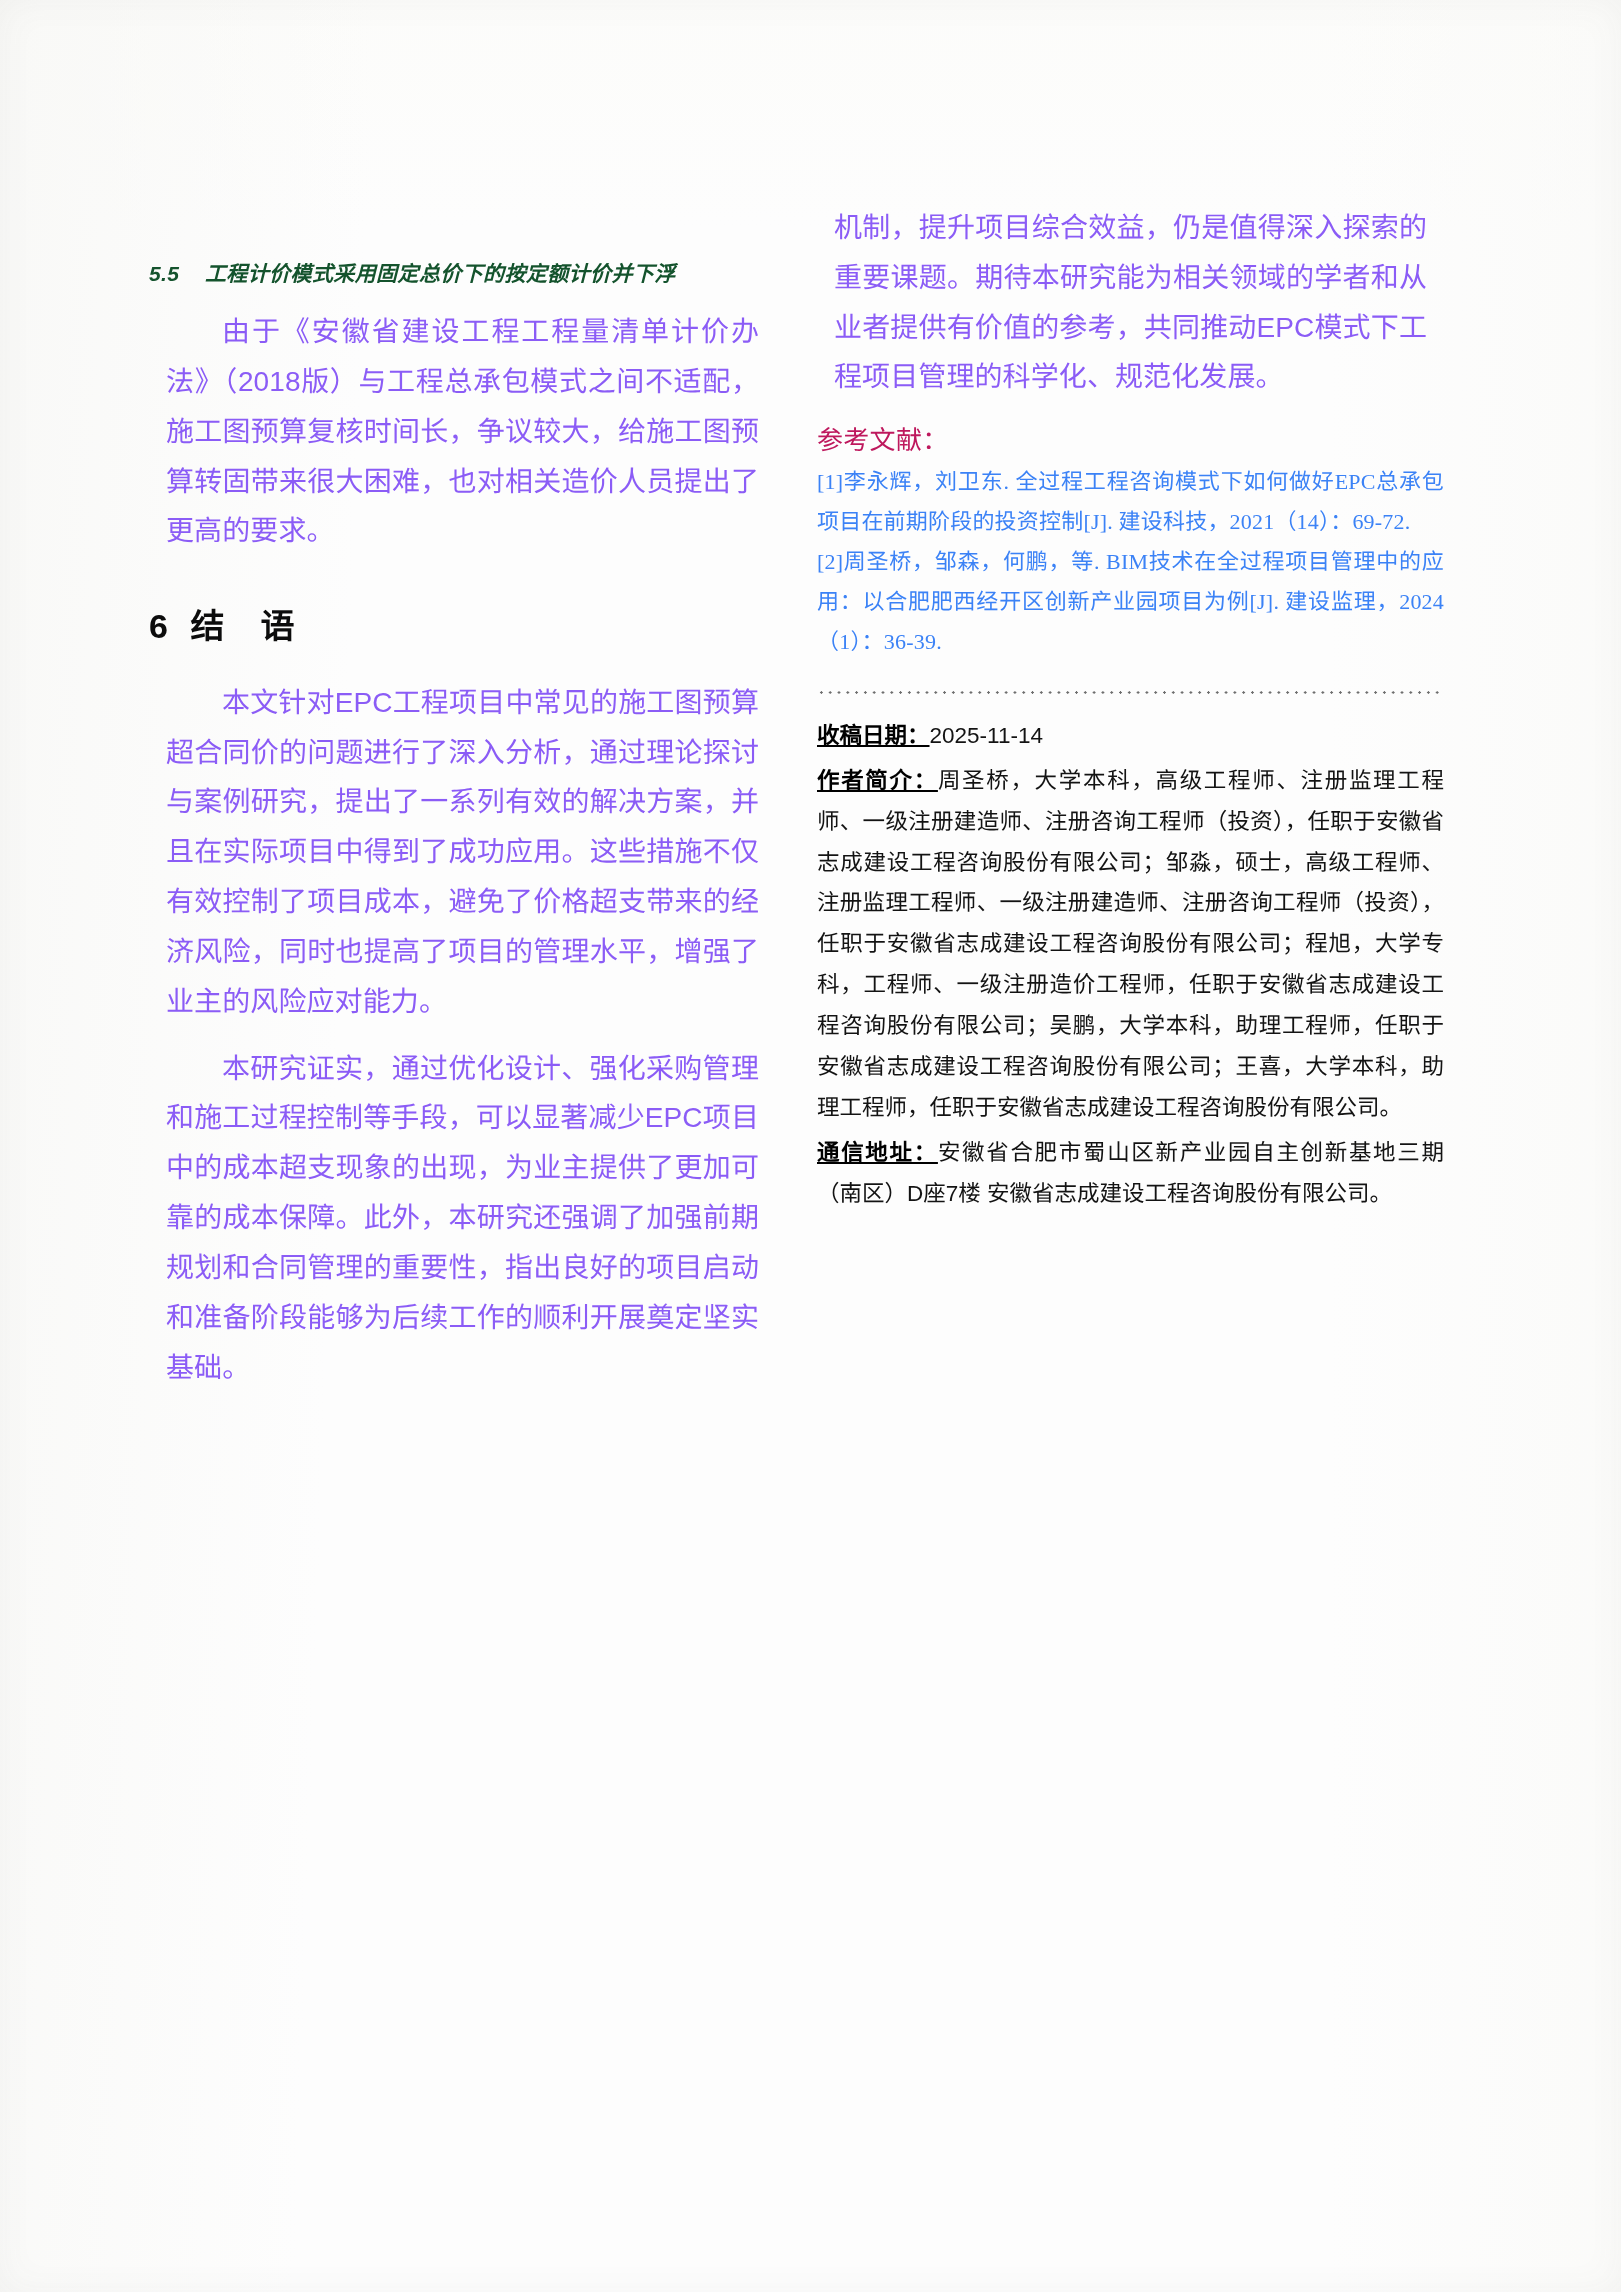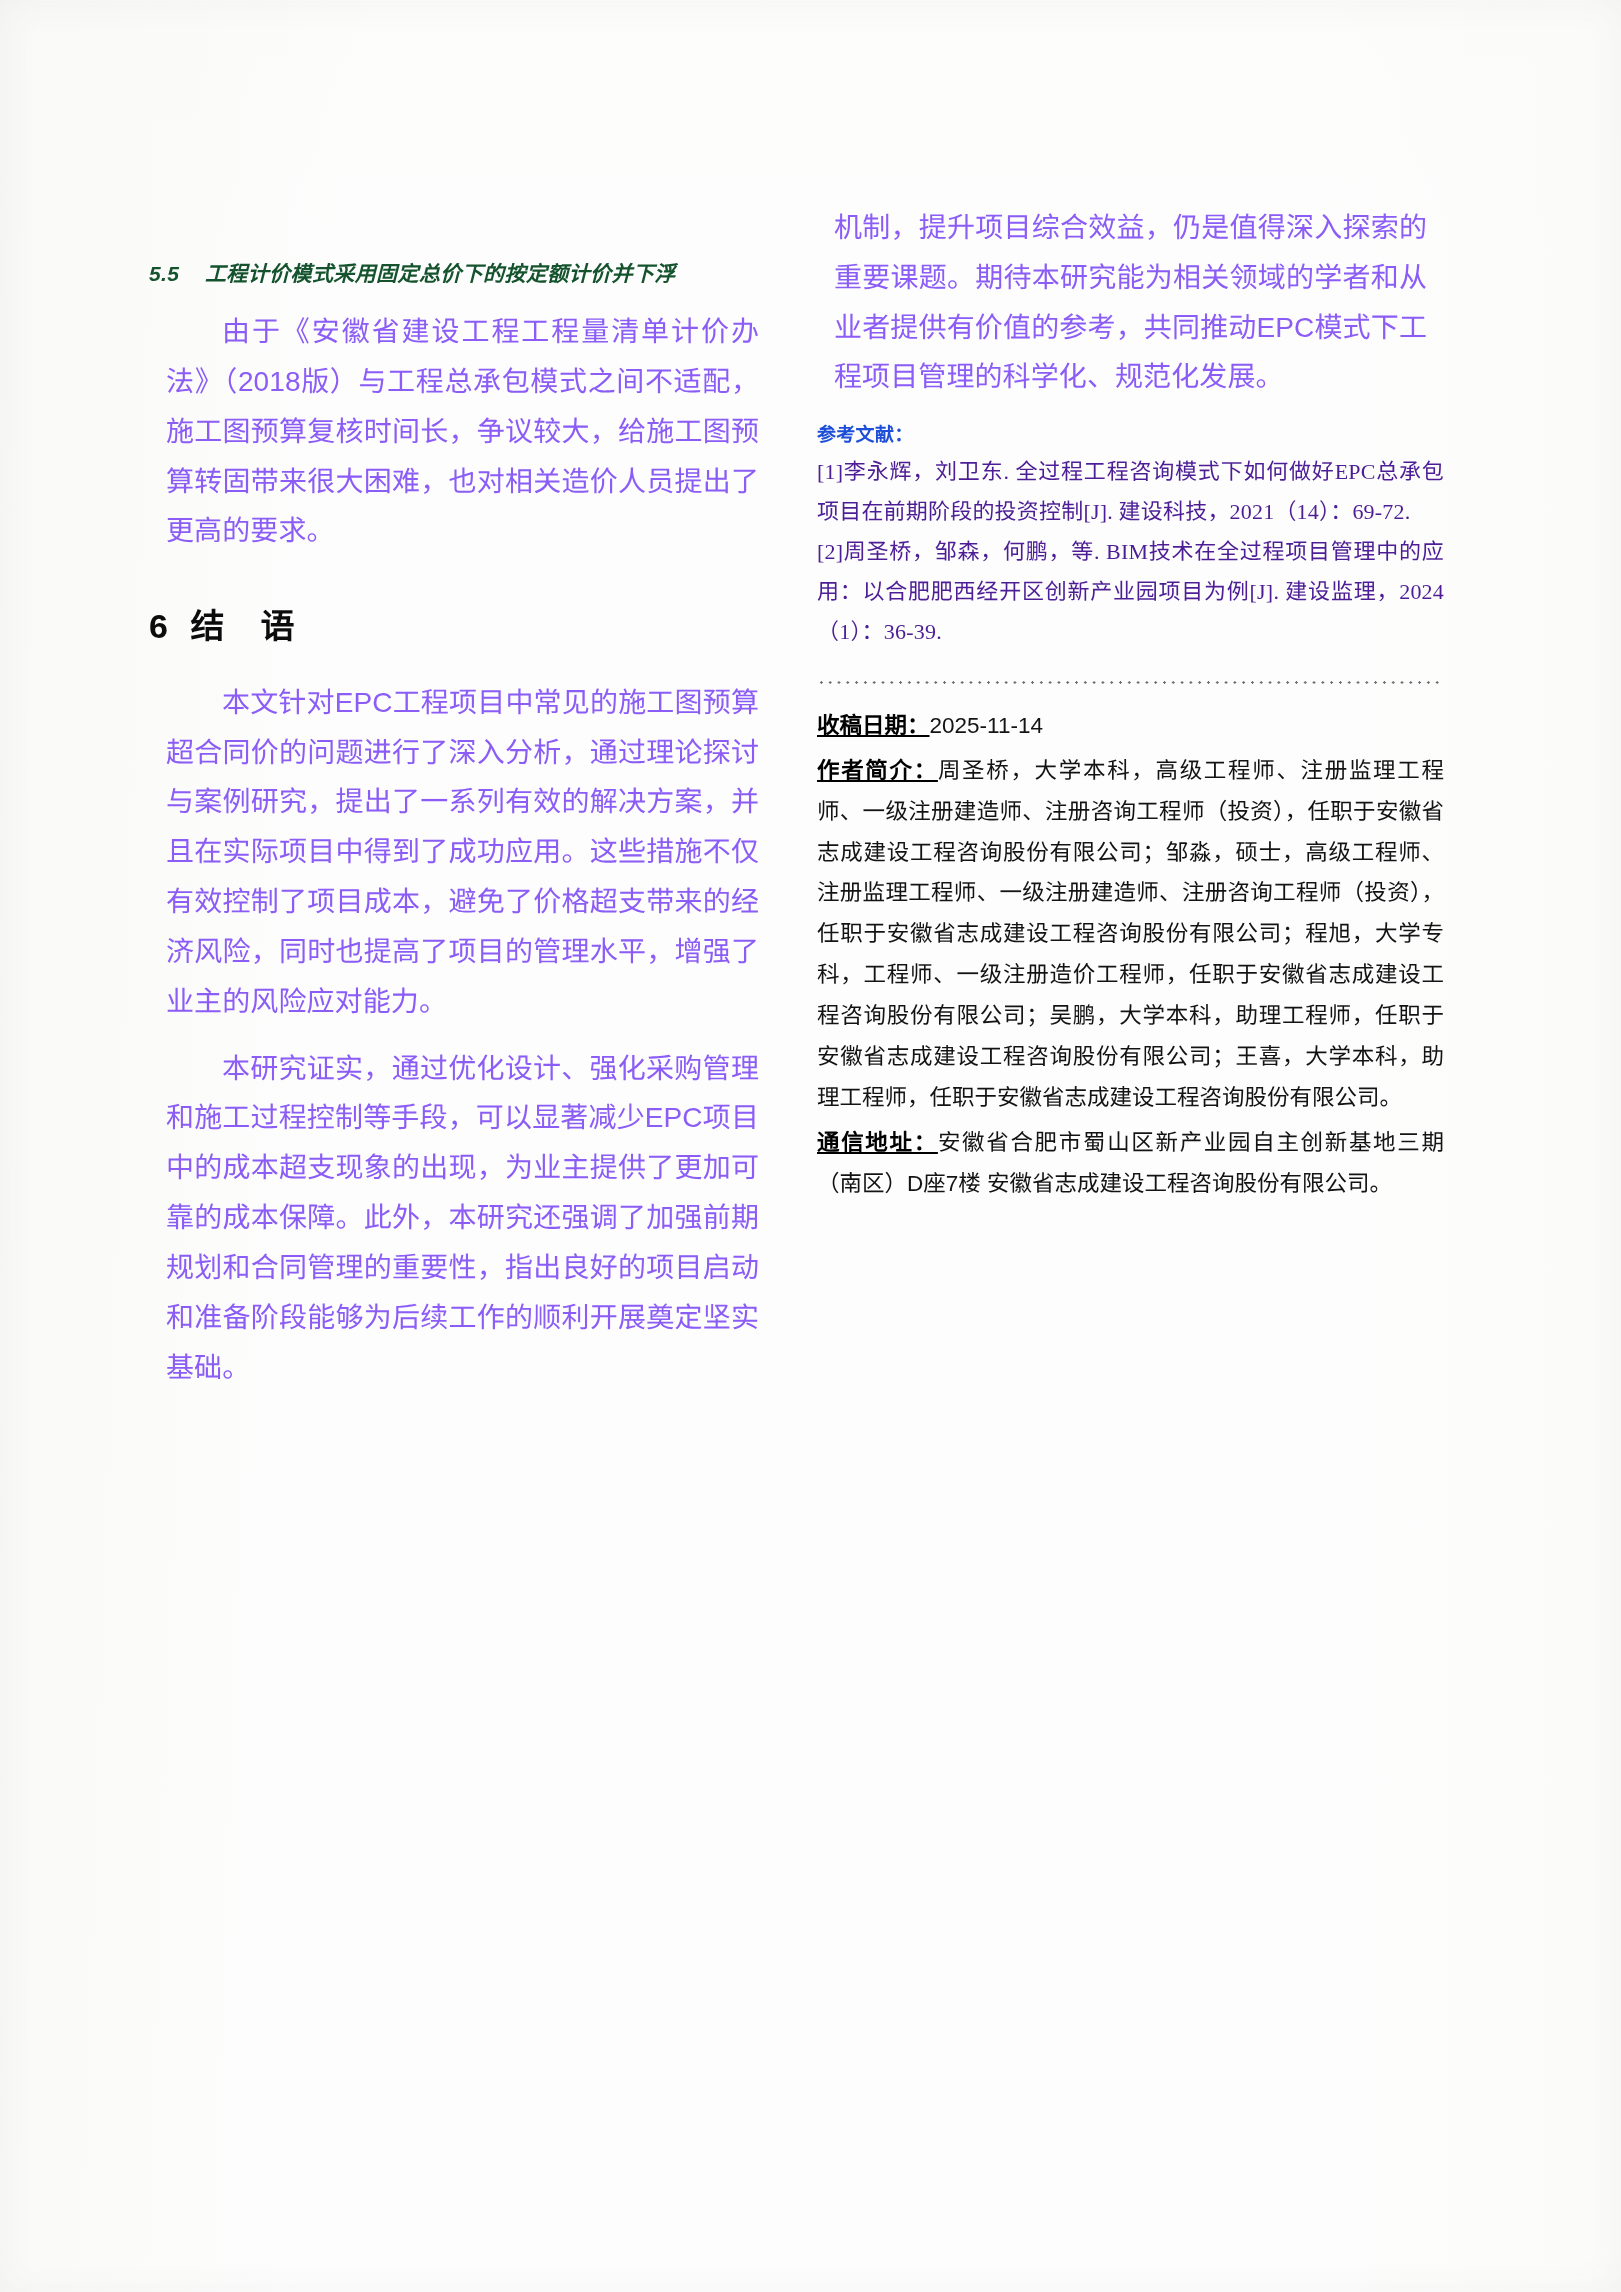--- a/index.html
+++ b/index.html
@@ -86,33 +86,33 @@
     margin: 17px;
     text-align: justify;
     text-justify: inter-character;
     letter-spacing: 0.1px;
     color: #8b5cf6;
   }
   p.body.indent { text-indent: 2em; }
 
   
   .ref-title {
-    font-size: 19px;
-    font-weight: 700;
+    font-size: 26px;
+    font-weight: 400;
     margin: 15.7px 0 5.9px 0;
     letter-spacing: 0.3px;
-    color: #1d4ed8;
+    color: #be185d;
   }
   .ref-item {
     font-family: "Liberation Serif", "DejaVu Serif", serif;
     font-size: 22px;
     line-height: 1.82;
     margin: 0;
     text-align: justify;
-    color: #4c1d95;
+    color: #3b82f6;
     letter-spacing: 0.2px;
   }
 
   
   .dot-rule {
     margin: 29px 0 21.6px 0;
     height: 2.9px;
     background-image: radial-gradient(circle, #4a4a4a 1.1px, rgba(255,255,255,0) 1.4px);
     background-size: 8.8px 2.9px;
     background-repeat: repeat-x;

